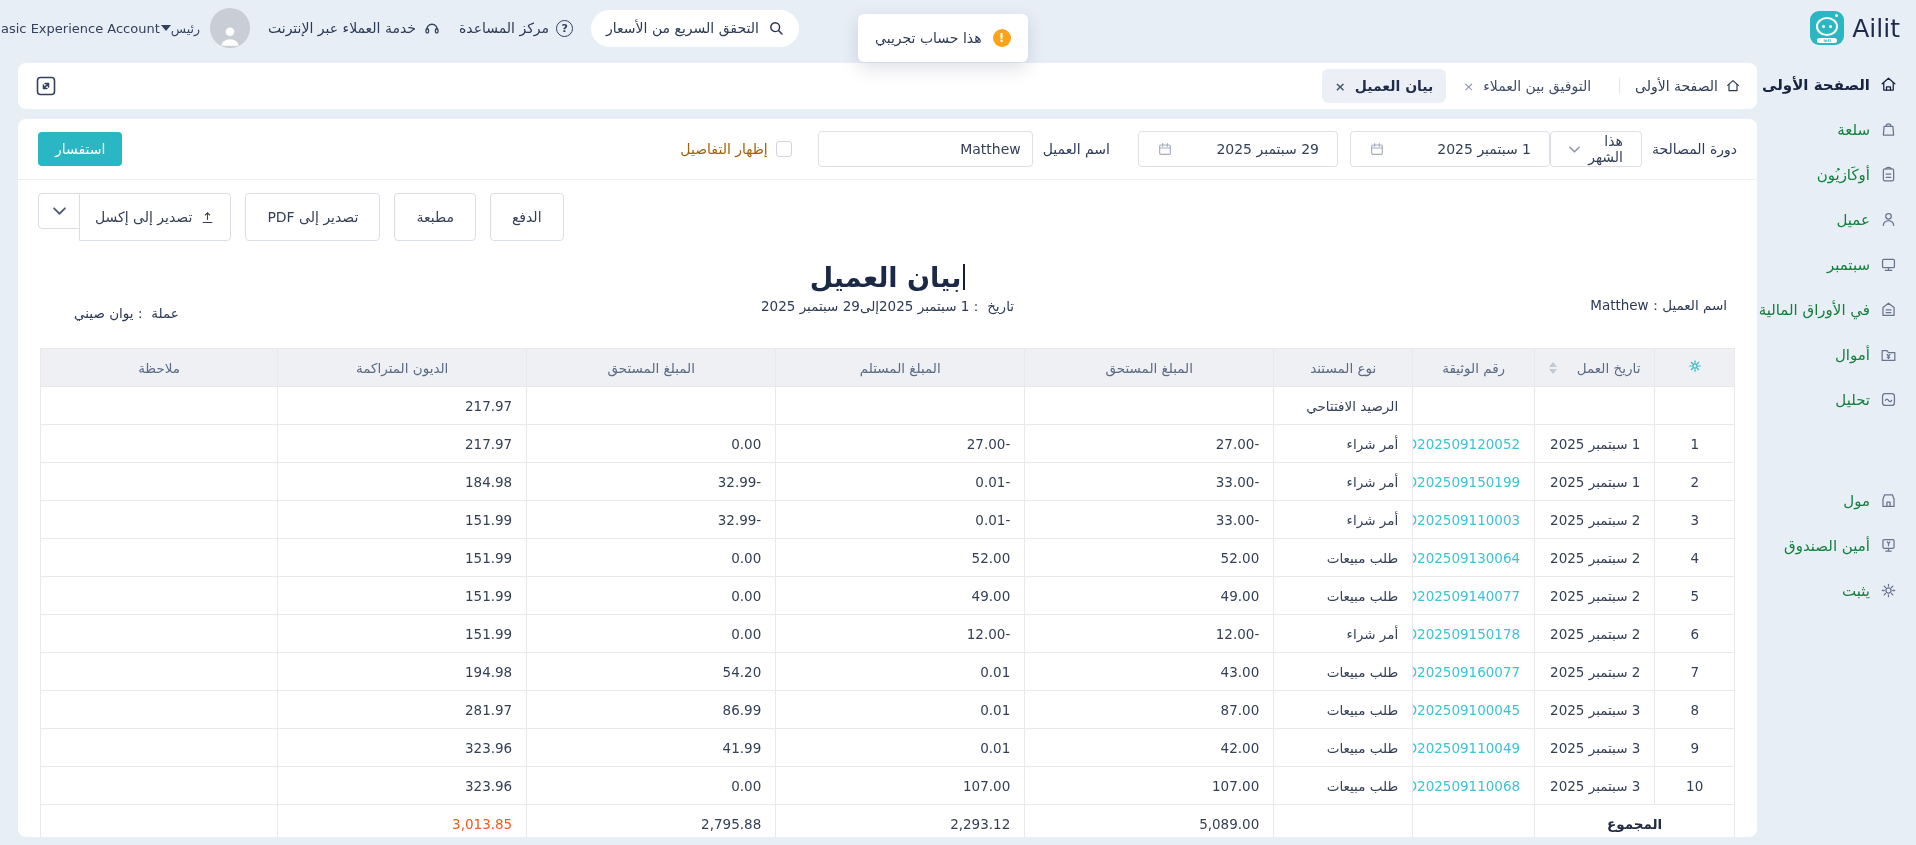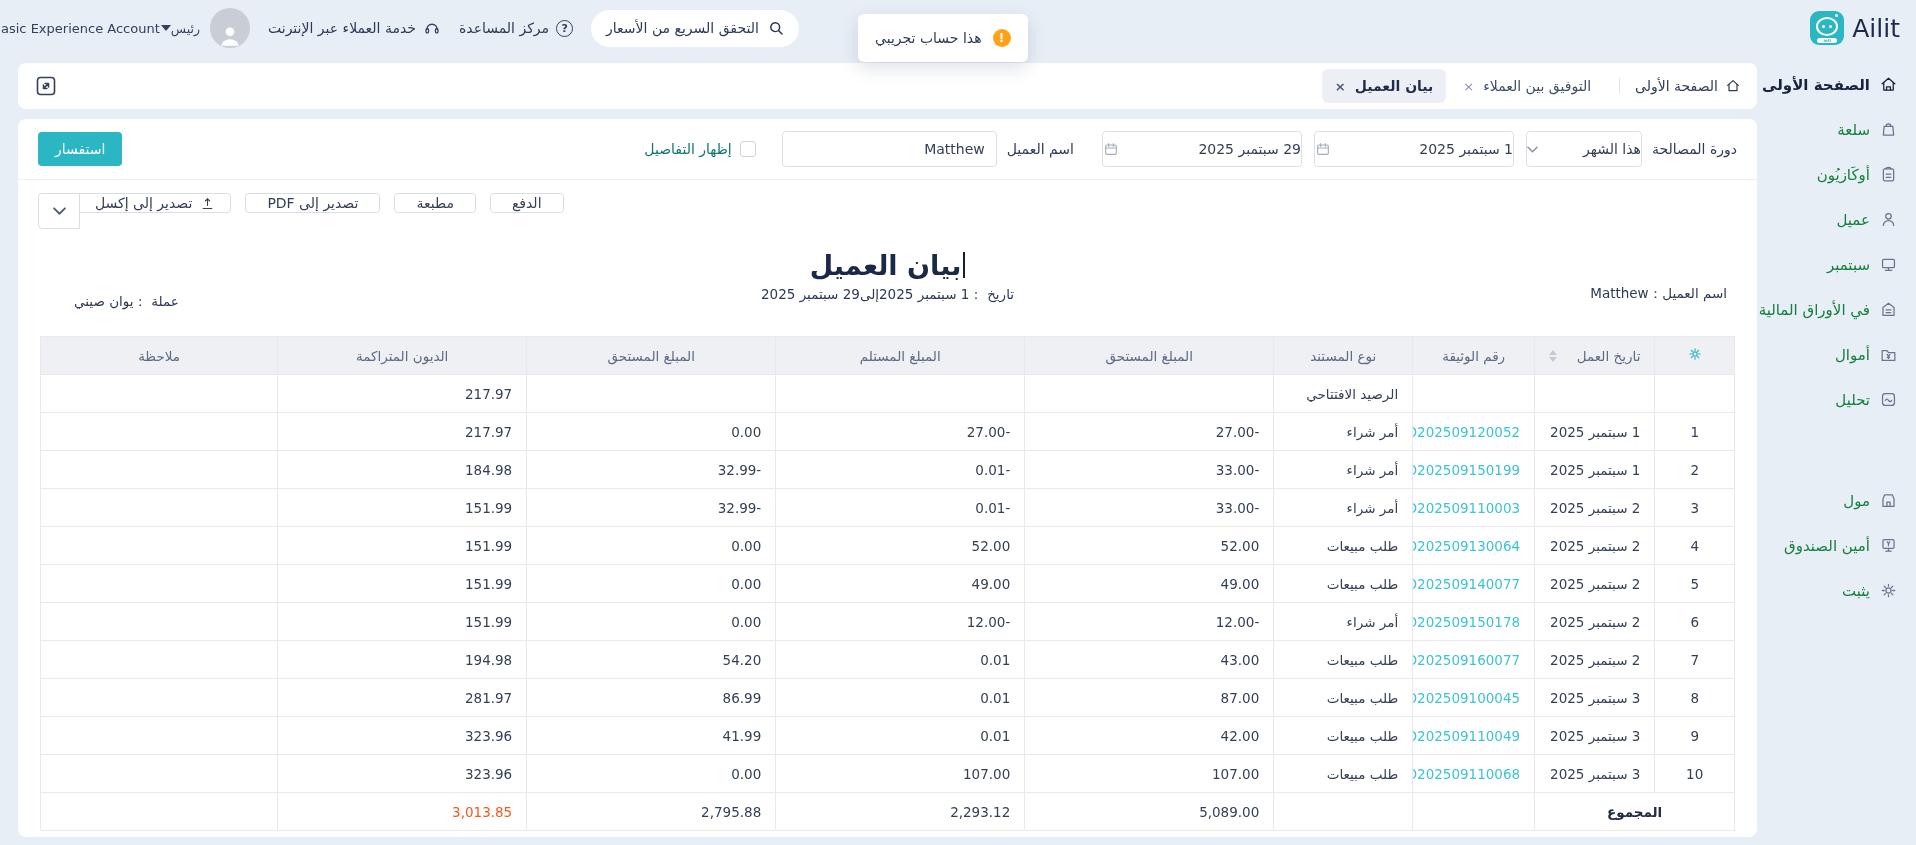--- a/index.html
+++ b/index.html
@@ -54,31 +54,31 @@
   .tab.active{background:#ecf0f6;color:#1f2d4b;font-weight:bold}
   .tab-close{color:#8a93a6;font-size:13px;line-height:1}
   .tab.active .tab-close{color:#4a5870}
   .expand-btn{margin-right:auto;display:flex;align-items:center}
 
   
   .maincard{margin:10px 0 8px 18px;background:#fff;border-radius:8px;flex:1;display:flex;flex-direction:column;overflow:hidden}
 
   .filters{display:flex;align-items:center;padding:12px 20px;border-bottom:1px solid #efefef}
   .f-label{font-size:14px;color:#2c3a55;margin-left:10px;white-space:nowrap}
-  .selectbox,.datebox{height:36px;border:1px solid #dcdfe6;border-radius:4px;background:#fff;display:flex;align-items:center;justify-content:space-between;padding:0 0;font-size:14px;color:var(--text)}
-  .selectbox{width:116px;margin-left:12px}
+  .selectbox,.datebox{height:36px;border:1px solid #dcdfe6;border-radius:4px;background:#fff;display:flex;align-items:center;justify-content:space-between;padding:0 18px;font-size:14px;color:var(--text)}
+  .selectbox{width:92px;}
   .datebox{width:200px;margin-left:12px}
   .textinput{width:215px;height:36px;border:1px solid #dcdfe6;border-radius:4px;padding:0 11px;font-size:14px;color:var(--text);outline:none;background:#fff}
   .lbl-cust{margin-right:16px}
-  .chk{display:flex;align-items:center;gap:8px;margin-right:26px;color:#0f766e;font-size:14px}
+  .chk{display:flex;align-items:center;gap:8px;margin-right:26px;color:#a16207;font-size:14px}
   .chkbox{width:16px;height:16px;border:1px solid #cfd4dd;border-radius:3px;background:#fff}
   .btn-primary{margin-right:auto;height:34px;padding:0 17px;background:var(--teal);color:#fff;border:none;border-radius:4px;font-size:14px;cursor:pointer}
 
   .actions{display:flex;justify-content:flex-end;gap:14px;padding:13px 20px 9px}
-  .btn{height:20px;padding:0 21px;border:1px solid #d9dee6;border-radius:4px;background:#fff;color:var(--text);font-size:14px;display:flex;align-items:center;gap:8px;cursor:pointer}
+  .btn{height:48px;padding:0 21px;border:1px solid #d9dee6;border-radius:4px;background:#fff;color:var(--text);font-size:14px;display:flex;align-items:center;gap:8px;cursor:pointer}
   .split{display:flex}
   .btn.excel-main{border-radius:0 4px 4px 0;padding:0 15px}
   .excel-caret{width:42px;height:36px;border:1px solid #d9dee6;border-radius:4px 0 0 4px;margin-right:-1px;background:#fff;display:flex;align-items:center;justify-content:center;cursor:pointer}
 
   .report-head{position:relative;padding-top:12px}
   .rtitle{text-align:center;font-size:27px;font-weight:bold;color:#1b2947}
   .caret-bar{display:inline-block;width:2px;height:26px;background:#15202e;vertical-align:-3px;margin-left:2px}
   .meta{position:relative;height:52px;margin-top:3px;font-size:13.5px;color:#2c3a55}
   .meta-center{width:255px;margin:0 auto;text-align:center;line-height:1.55}
   .meta-right{position:absolute;right:30px;top:1px}

